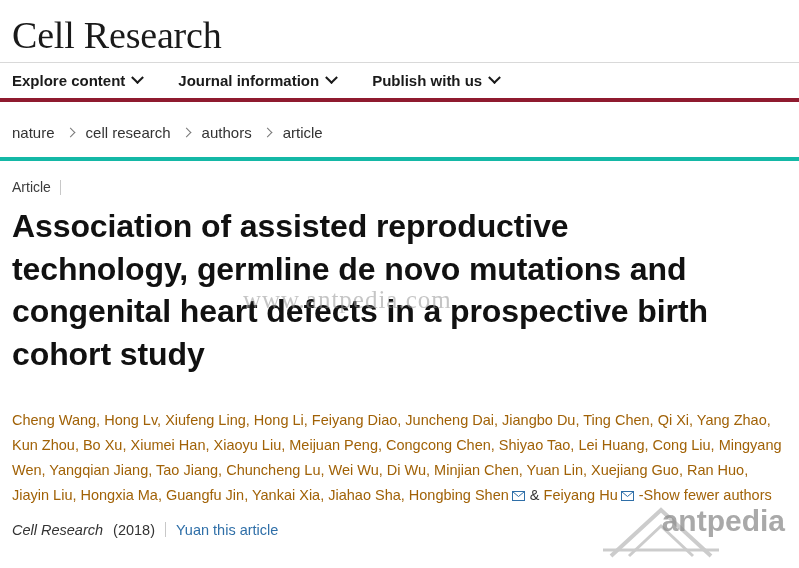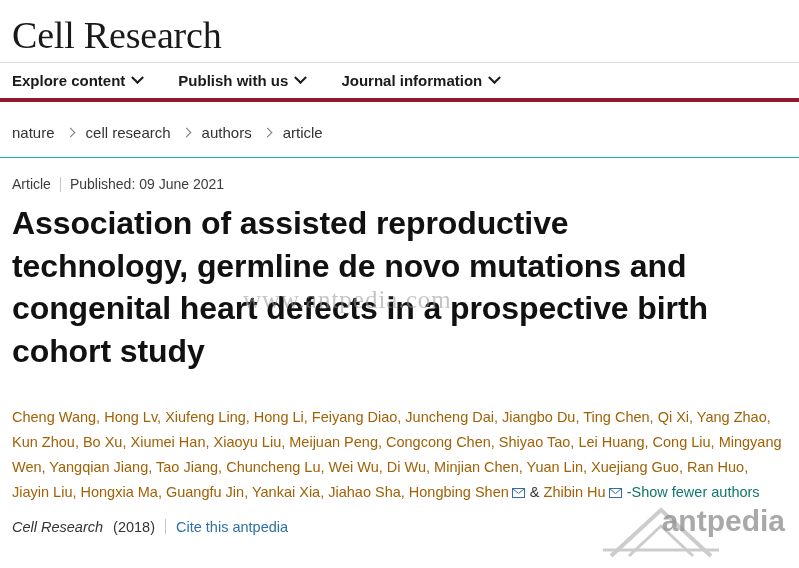--- a/index.html
+++ b/index.html
@@ -56,21 +56,21 @@
   .chev {
     display: inline-block;
     width: 9px; height: 9px;
     border-right: 2px solid #1a1a1a;
     border-bottom: 2px solid #1a1a1a;
     transform: rotate(45deg) translate(-2px,-2px);
   }
 
   
   .breadcrumb {
-    border-bottom: 1px solid #14b8a6;
+    border-bottom: 4px solid #14b8a6;
     padding: 22px 0 16px 12px;
     display: flex;
     align-items: center;
     gap: 10px;
     font-size: 15px;
     color: #333;
   }
   .crumb-link { color: #333; text-decoration: none; cursor: pointer; }
   .crumb-sep {
     display: inline-block;
@@ -117,21 +117,21 @@
   }
   .authors .au { color: #a16207; cursor: pointer; }
   .authors .plain { color: #333; }
   .mail {
     display: inline-block;
     vertical-align: -1px;
     margin: 0 1px 0 3px;
     cursor: pointer;
   }
   .mail svg { display: block; }
-  .showfewer { color: #0f766e; cursor: pointer; }
+  .showfewer { color: #a16207; cursor: pointer; }
 
   .cite {
     font-size: 14.5px;
     color: #333;
     display: flex;
     align-items: center;
     gap: 10px;
     margin-top: 14px;
   }
   .cite .jname { font-style: italic; color: #333; }
@@ -183,67 +183,66 @@
   <div class="masthead">
     <h2 class="journal-title">Cell Research</h2>
   </div>
 
   <nav class="navbar">
     <div class="nav-item">
       <span>Explore content</span>
       <span class="chev"></span>
     </div>
     <div class="nav-item">
+      <span>Journal information</span>
+      <span class="chev"></span>
+    </div>
+    <div class="nav-item">
       <span>Publish with us</span>
-      <span class="chev"></span>
-    </div>
-    <div class="nav-item">
-      <span>Journal information</span>
       <span class="chev"></span>
     </div>
   </nav>
 
   <div class="breadcrumb">
     <a class="crumb-link">nature</a>
     <span class="crumb-sep"></span>
     <a class="crumb-link">cell research</a>
     <span class="crumb-sep"></span>
     <a class="crumb-link">authors</a>
     <span class="crumb-sep"></span>
     <span class="crumb-current">article</span>
   </div>
 
   <div class="article">
 
     <div class="pubmeta">
       <span>Article</span>
       <span class="divider"></span>
-      <span>Published: 09 June 2021</span>
     </div>
 
     <h1 class="title">Association of assisted reproductive technology, germline de novo mutations and congenital heart defects in a prospective birth cohort study</h1>
 
     <div class="authors">
       <span class="au">Cheng Wang, Hong Lv, Xiufeng Ling, Hong Li, Feiyang Diao, Juncheng Dai, Jiangbo Du, Ting Chen, Qi Xi, Yang Zhao, Kun Zhou, Bo Xu, Xiumei Han, Xiaoyu Liu, Meijuan Peng, Congcong Chen, Shiyao Tao, Lei Huang, Cong Liu, Mingyang Wen, Yangqian Jiang, Tao Jiang, Chuncheng Lu, Wei Wu, Di Wu, Minjian Chen, Yuan Lin, Xuejiang Guo, Ran Huo, Jiayin Liu, Hongxia Ma, Guangfu Jin, Yankai Xia, Jiahao Sha, Hongbing Shen</span><span class="mail"><svg width="13" height="10" viewBox="0 0 13 10">
             <rect x="0.5" y="0.5" width="12" height="9" fill="none" stroke="#2f6fa8" stroke-width="1"></rect>
             <path d="M0.5 0.5 L6.5 5.5 L12.5 0.5" fill="none" stroke="#2f6fa8" stroke-width="1"></path>
           </svg></span>
       <span class="plain">&amp;</span>
-      <span class="au">Zhibin Hu</span><span class="mail"><svg width="13" height="10" viewBox="0 0 13 10">
+      <span class="au">Feiyang Hu</span><span class="mail"><svg width="13" height="10" viewBox="0 0 13 10">
             <rect x="0.5" y="0.5" width="12" height="9" fill="none" stroke="#2f6fa8" stroke-width="1"></rect>
             <path d="M0.5 0.5 L6.5 5.5 L12.5 0.5" fill="none" stroke="#2f6fa8" stroke-width="1"></path>
           </svg></span>
       <span class="showfewer">-Show fewer authors</span>
     </div>
 
     <div class="cite">
       <span class="jname">Cell Research</span>
       <span>(2018)</span>
       <span class="vdiv"></span>
-      <span class="citelink">Cite this antpedia</span>
+      <span class="citelink">Yuan this article</span>
     </div>
 
   </div>
 
   <div class="wm-title">www.antpedia.com</div>
   <svg class="wm-logo" viewBox="0 0 190 62">
     <path d="M12 56 L62 10 L112 56" fill="none" stroke="#9a9a9a" stroke-width="4"></path>
     <path d="M30 56 L62 26 L94 56" fill="none" stroke="#9a9a9a" stroke-width="3"></path>
     <path d="M4 50 L120 50" fill="none" stroke="#9a9a9a" stroke-width="3"></path>
   </svg>

